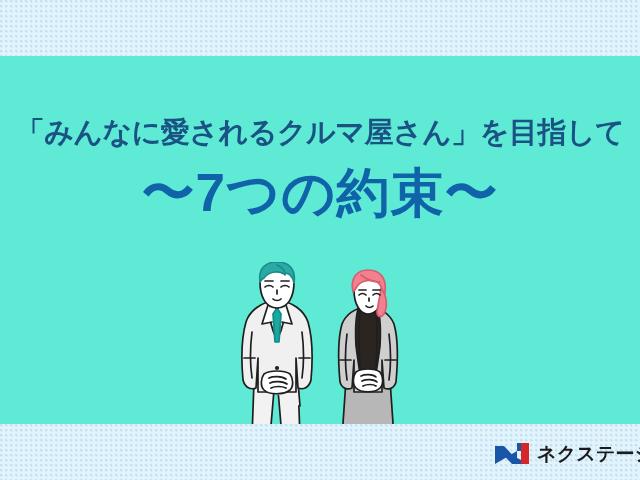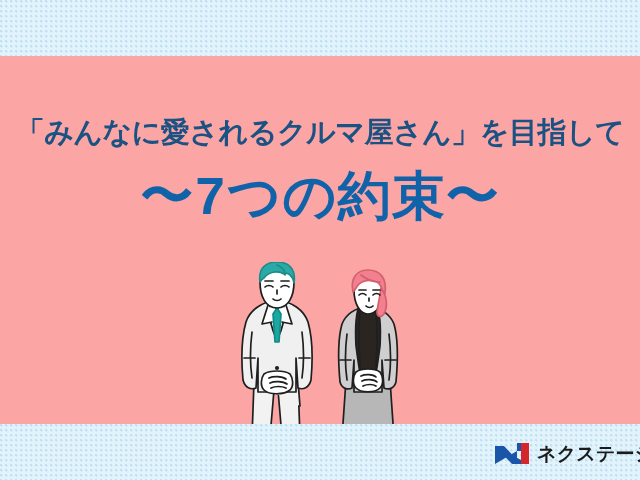--- a/index.html
+++ b/index.html
@@ -10,21 +10,21 @@
   }
   body {
     font-family: "Liberation Sans", "DejaVu Sans", sans-serif;
   }
 
   .stage {
     position: relative;
     width: 640px;
     height: 480px;
     overflow: hidden;
-    background: #fca5a5;
+    background: #5eead4;
   }
 
   
   .dot-band {
     position: absolute;
     left: 0;
     width: 640px;
     background-color: #e3f3fc;
     background-image:
       radial-gradient(circle at 1.3px 1.3px, #bfe2f5 1.15px, rgba(191,226,245,0) 1.35px);
@@ -53,28 +53,27 @@
     display: block;
     font-size: 29px;
     line-height: 44px;
     font-weight: 700;
     letter-spacing: -0.5px;
     color: #1a5283;
     white-space: nowrap;
   }
   .headline-2 {
     display: block;
-    margin-top: 14px;
+    margin-top: 7px;
     font-size: 53px;
     line-height: 64px;
     font-weight: 700;
     letter-spacing: 1px;
     color: #1063a8;
     white-space: nowrap;
-    font-family: Liberation Mono, monospace;
   }
 
   
   .illustration {
     position: absolute;
     left: 228px;
     top: 262px;
     width: 200px;
     height: 178px;
   }

